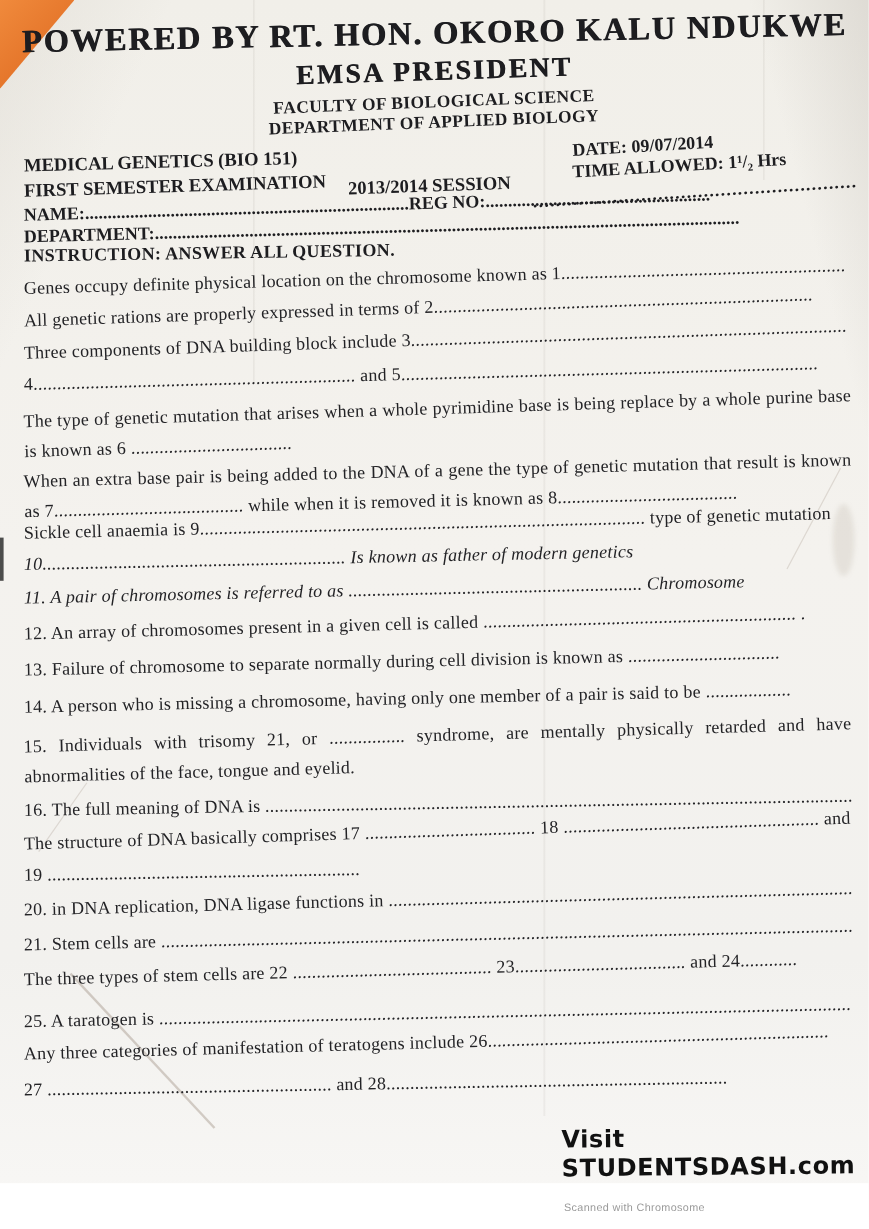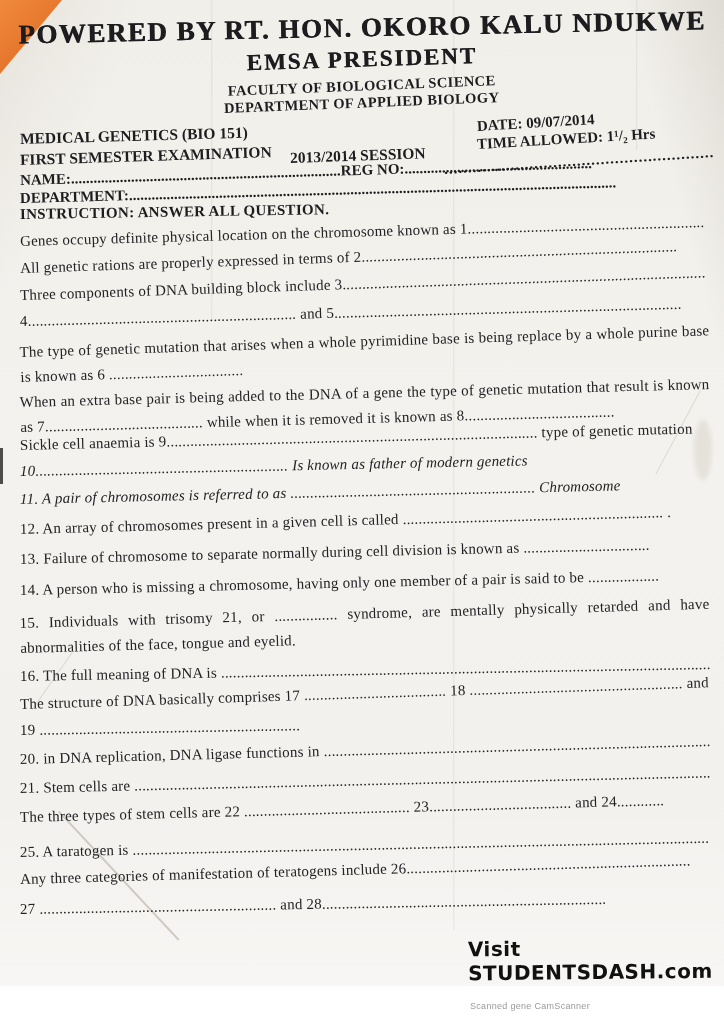--- a/index.html
+++ b/index.html
@@ -137,13 +137,13 @@
 <div class="q L14">The structure of DNA basically comprises 17 .................................... 18 ...................................................... and</div>
 <div class="q L15">19 ..................................................................</div>
 <div class="q L16">20. in DNA replication, DNA ligase functions in ................................................................................................................</div>
 <div class="q L17">21. Stem cells are ............................................................................................................................................................................</div>
 <div class="q L18">The three types of stem cells are 22 .......................................... 23.................................... and 24............</div>
 <div class="q L19">25. A taratogen is .........................................................................................................................................................................</div>
 <div class="q L20">Any three categories of manifestation of teratogens include 26........................................................................</div>
 <div class="q L21">27 ............................................................ and 28........................................................................</div>
 
 <div class="visit">Visit STUDENTSDASH.com</div>
-<div class="camscanner">Scanned gene CamScanner</div>
+<div class="camscanner">Scanned with Chromosome</div>
 
 </body></html>

